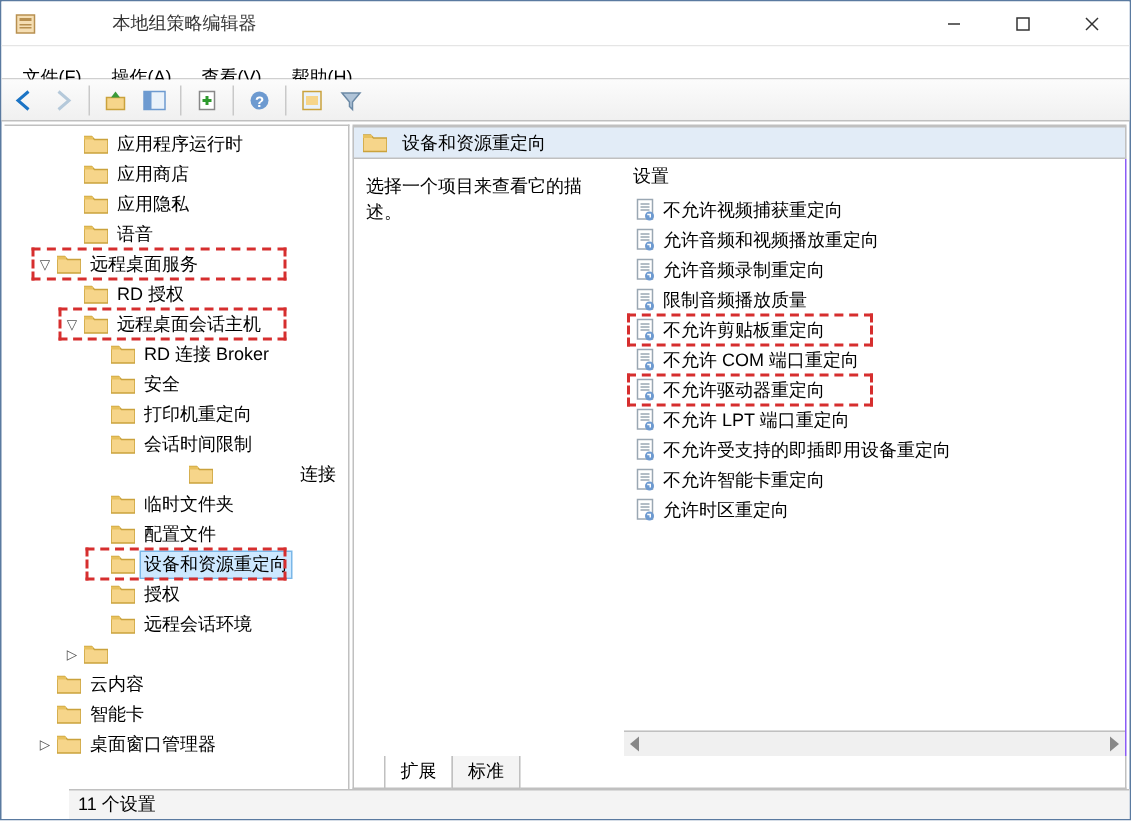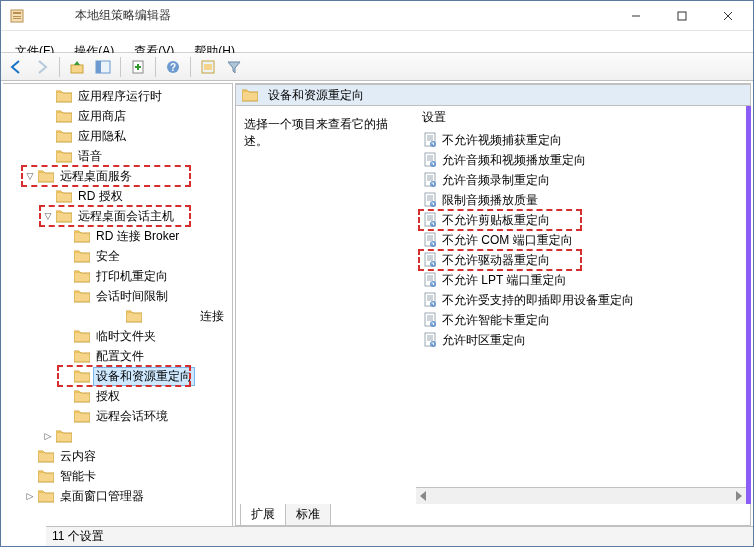--- a/index.html
+++ b/index.html
@@ -124,21 +124,21 @@
     background: #e2ecf7;
     border: 1px solid #c0c0c0;
     border-bottom: 1px solid #c0c0c0;
     padding: 0 6px;
     gap: 6px;
   }
   .detail-body {
     flex: 1;
     display: flex;
     border-left: 1px solid #c0c0c0;
-    border-right: 5px solid #8b5cf6;
+    border-right: 1px solid #8b5cf6;
     min-height: 0;
   }
   .desc-col {
     width: 180px;
     padding: 10px 8px;
   }
   .setting-col {
     flex: 1;
     display: flex;
     flex-direction: column;
@@ -177,21 +177,21 @@
     border-bottom:5px solid transparent;
   }
   .scroll-x::before { left:4px; border-right:6px solid #888; }
   .scroll-x::after { right:4px; border-left:6px solid #888; }
   .bottom-tabs {
     height: 22px;
     border: 1px solid #c0c0c0;
     border-top: none;
     display: flex;
     align-items: flex-end;
-    padding-left: 4px;
+    padding-left: 20px;
     background: #ffffff;
   }
   .btab {
     border: 1px solid #c0c0c0;
     border-top: none;
     padding: 2px 10px;
     margin-right: -1px;
     background: #f4f4f4;
     font-size: 12px;
     position: relative; top:1px;

